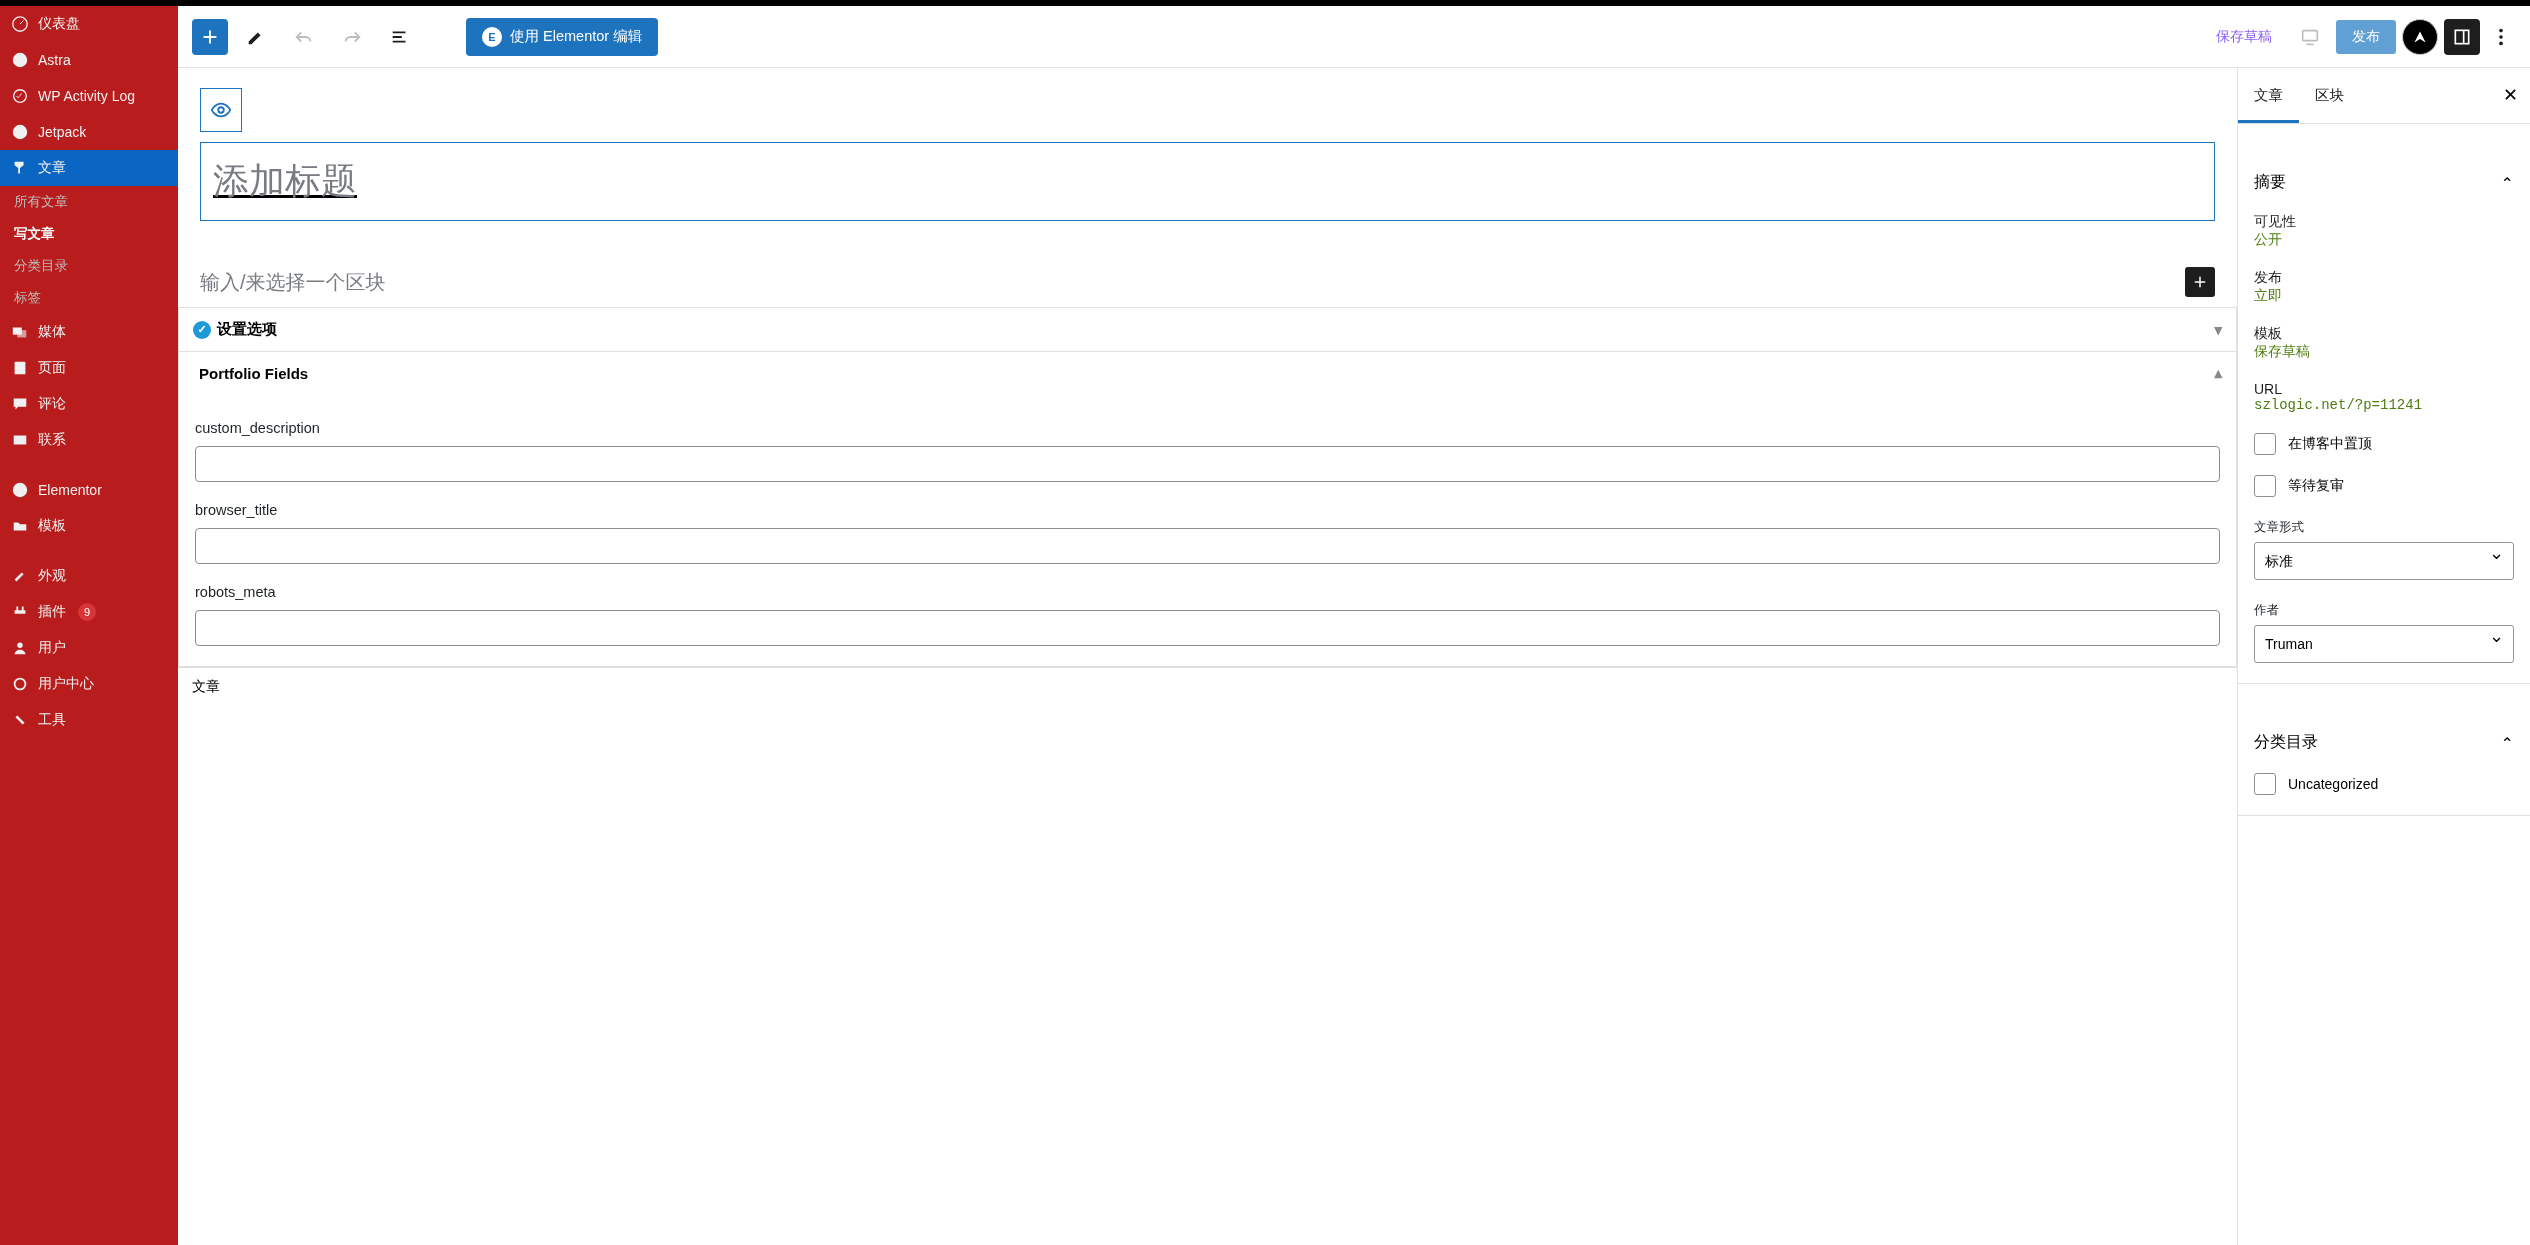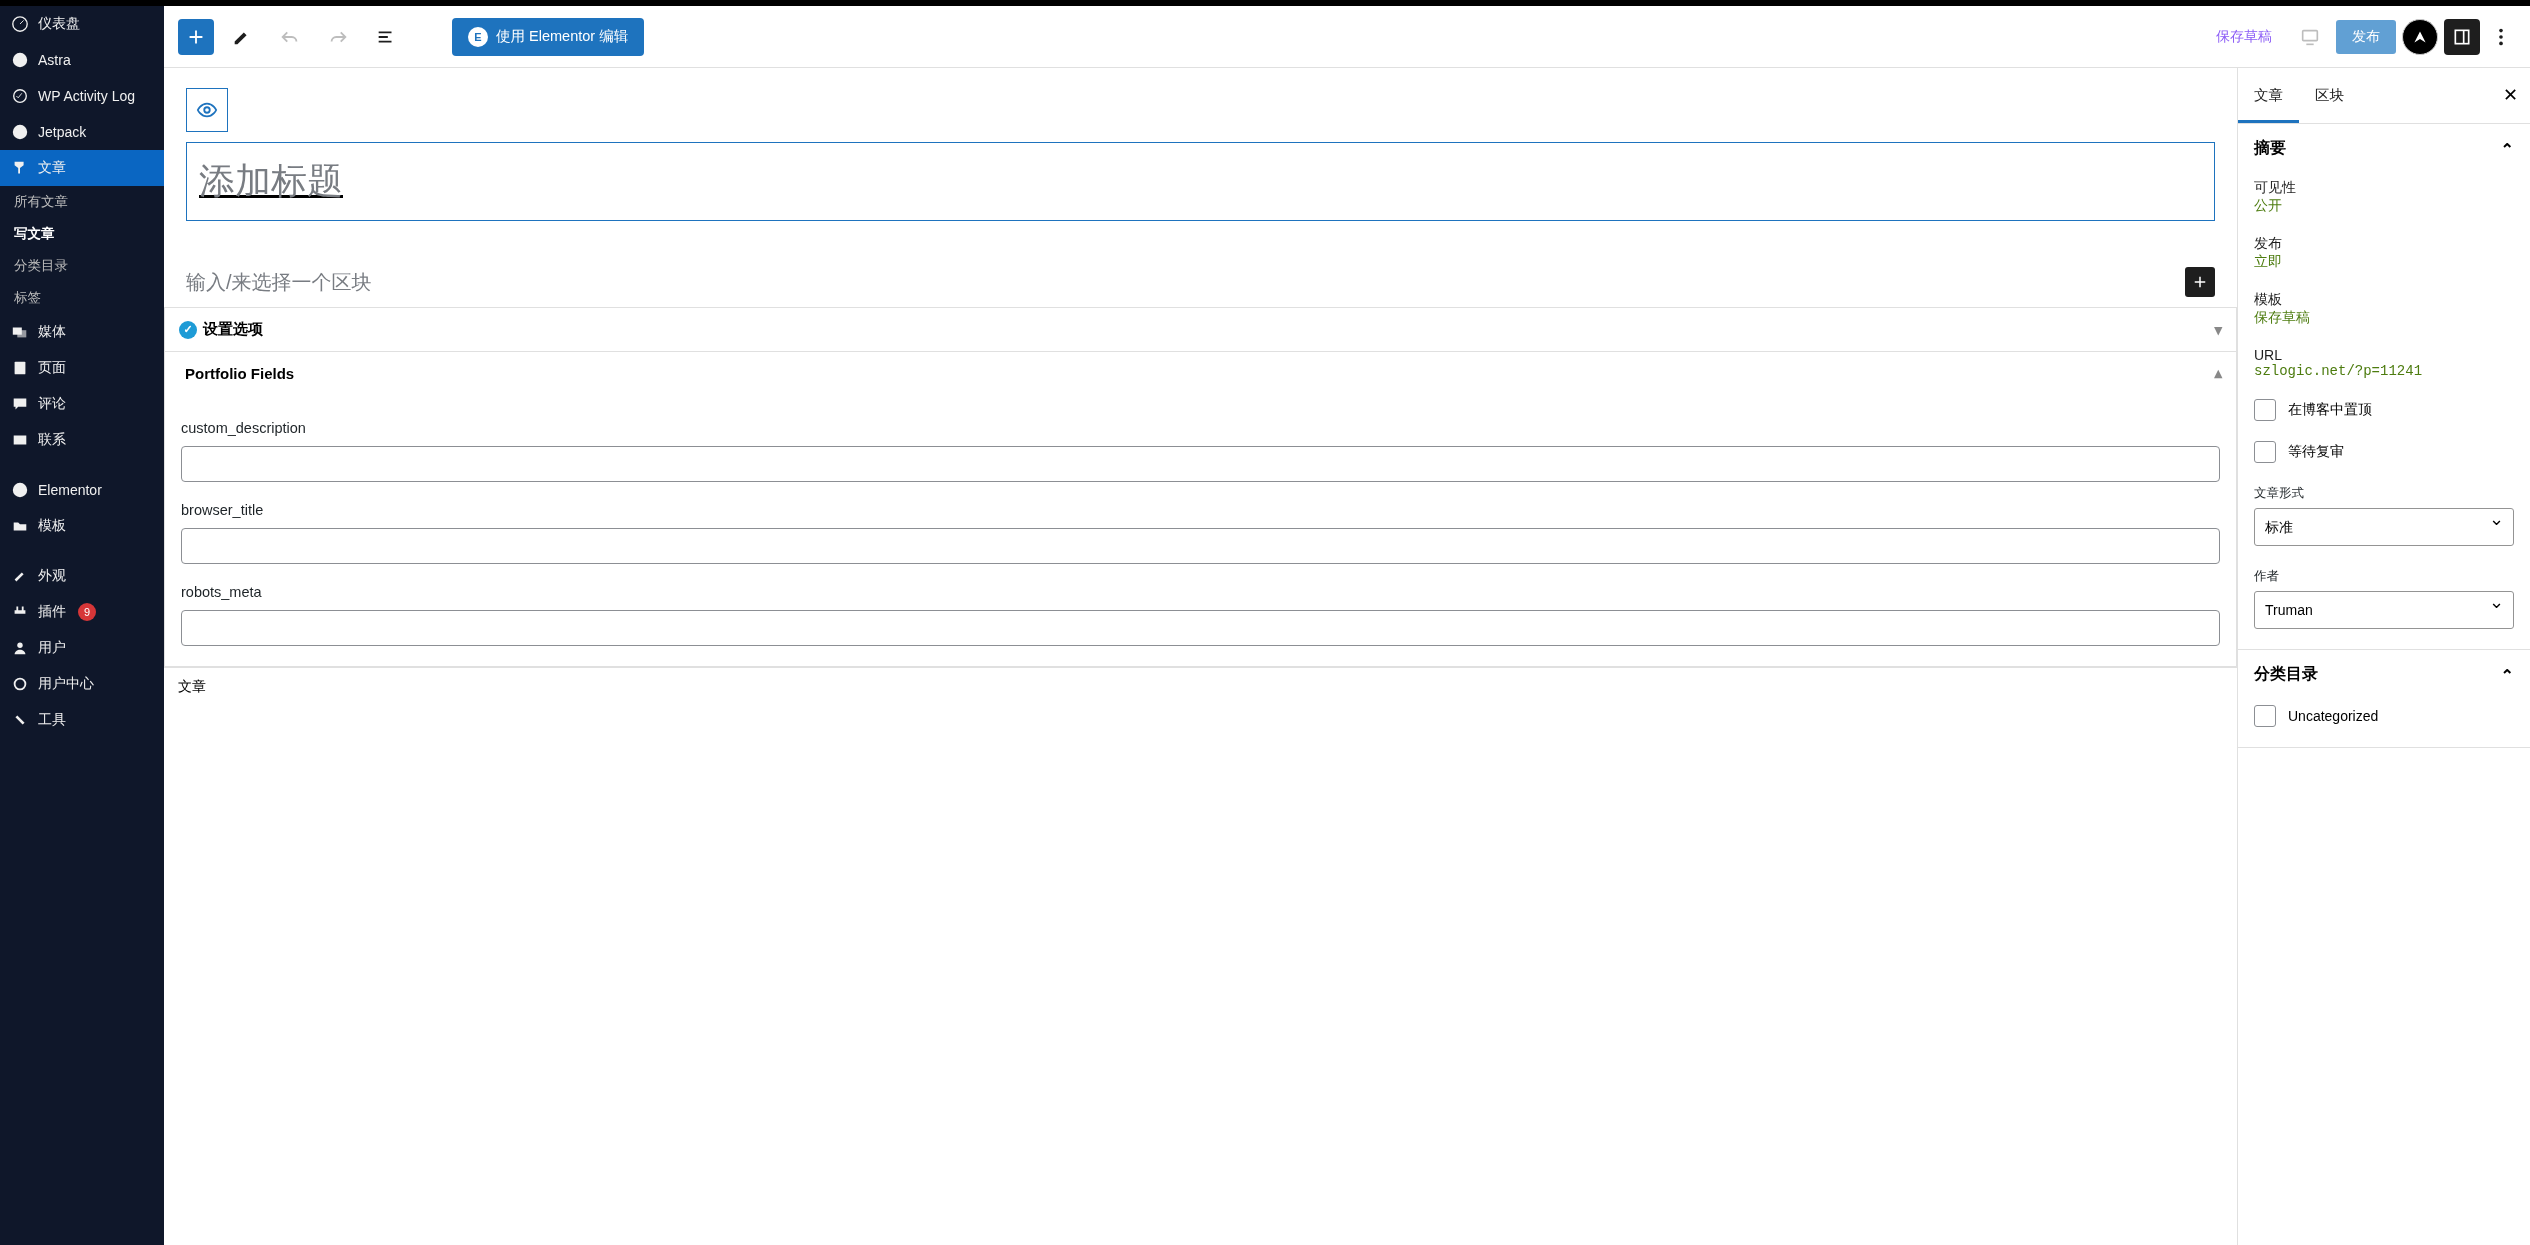--- a/index.html
+++ b/index.html
@@ -1,20 +1,20 @@
 <!DOCTYPE html>
 <html><head>
 <meta charset="utf-8">
 <style>
 * { box-sizing: border-box; margin: 0; padding: 0; font-family: -apple-system, BlinkMacSystemFont, "Segoe UI", sans-serif; }
 body { background: #fff; }
 .wrap { display: flex; height: 100vh; border-top: 6px solid #000; }
 
 
-.sidebar { width: 164px; background: #0f172a; color: #fff; font-size: 14px; }
+.sidebar { width: 178px; background: #b91c1c; color: #fff; font-size: 14px; }
 .nav-item { display: flex; align-items: center; padding: 8px 10px; gap: 8px; color: #f0f0f0; position: relative; }
 .nav-item.active { background: #0a66c2; }
 .nav-item.active::after { content: ""; position: absolute; right: -8px; top: 50%; margin-top: -8px; border: 8px solid transparent; border-right-color: #fff; }
 .sub-item { padding: 7px 14px; color: #bcbcbc; font-size: 13.5px; }
 .sub-item.current { color: #fff; font-weight: 600; }
 .icon { width: 20px; height: 20px; display: inline-flex; align-items: center; justify-content: center; fill: #a7aaad; }
 .nav-item.active .icon { fill: #fff; }
 .badge-circle { background: #d63638; color: #fff; border-radius: 10px; min-width: 18px; height: 18px; display: inline-flex; align-items: center; justify-content: center; font-size: 11px; margin-left: 4px; }
 
 
@@ -50,21 +50,21 @@
 .field-input { width: 100%; height: 36px; border: 1px solid #8c8f94; border-radius: 4px; padding: 0 8px; }
 .tabs-mini { display: flex; padding: 10px 14px 0; font-size: 14px; }
 
 
 .settings { width: 293px; border-left: 1px solid #e0e0e0; overflow-y: auto; position: relative; }
 .set-tabs { display: flex; border-bottom: 1px solid #e0e0e0; position: relative; }
 .set-tab { padding: 18px 16px 15px; font-size: 14.5px; color: #1e1e1e; }
 .set-tab.active { border-bottom: 3px solid #1e73be; font-weight: 500; }
 .set-close { position: absolute; right: 12px; top: 16px; font-size: 18px; }
 .set-section { border-bottom: 1px solid #e0e0e0; padding: 14px 16px 20px; }
-.set-head { display: flex; justify-content: space-between; align-items: flex-end; font-weight: 700; }
+.set-head { display: flex; justify-content: space-between; align-items: flex-end; font-weight: 400; margin-top: 34px; }
 .set-row { display: flex; margin-top: 20px; font-size: 14px; flex-direction: column; }
 .set-row .lbl { width: 130px; color: #1e1e1e; }
 .set-row .val { color: #4d7c0f; flex: 1; font-family: Liberation Mono, monospace; }
 .check-row { display: flex; align-items: center; gap: 12px; margin-top: 20px; font-size: 14px; }
 .check-box { width: 22px; height: 22px; border: 1.5px solid #8c8f94; border-radius: 3px; }
 .sel-label { font-size: 12.5px; margin-top: 22px; color: #1d2327; }
 .set-select { width: 100%; height: 38px; border: 1px solid #949494; border-radius: 3px; padding: 0 10px; margin-top: 6px; font-size: 14px; appearance: none; background: #fff; }
 .select-wrap { position: relative; }
 .select-wrap::after { content: "⌄"; position: absolute; right: 10px; top: 6px; font-size: 18px; pointer-events:none; }
 

